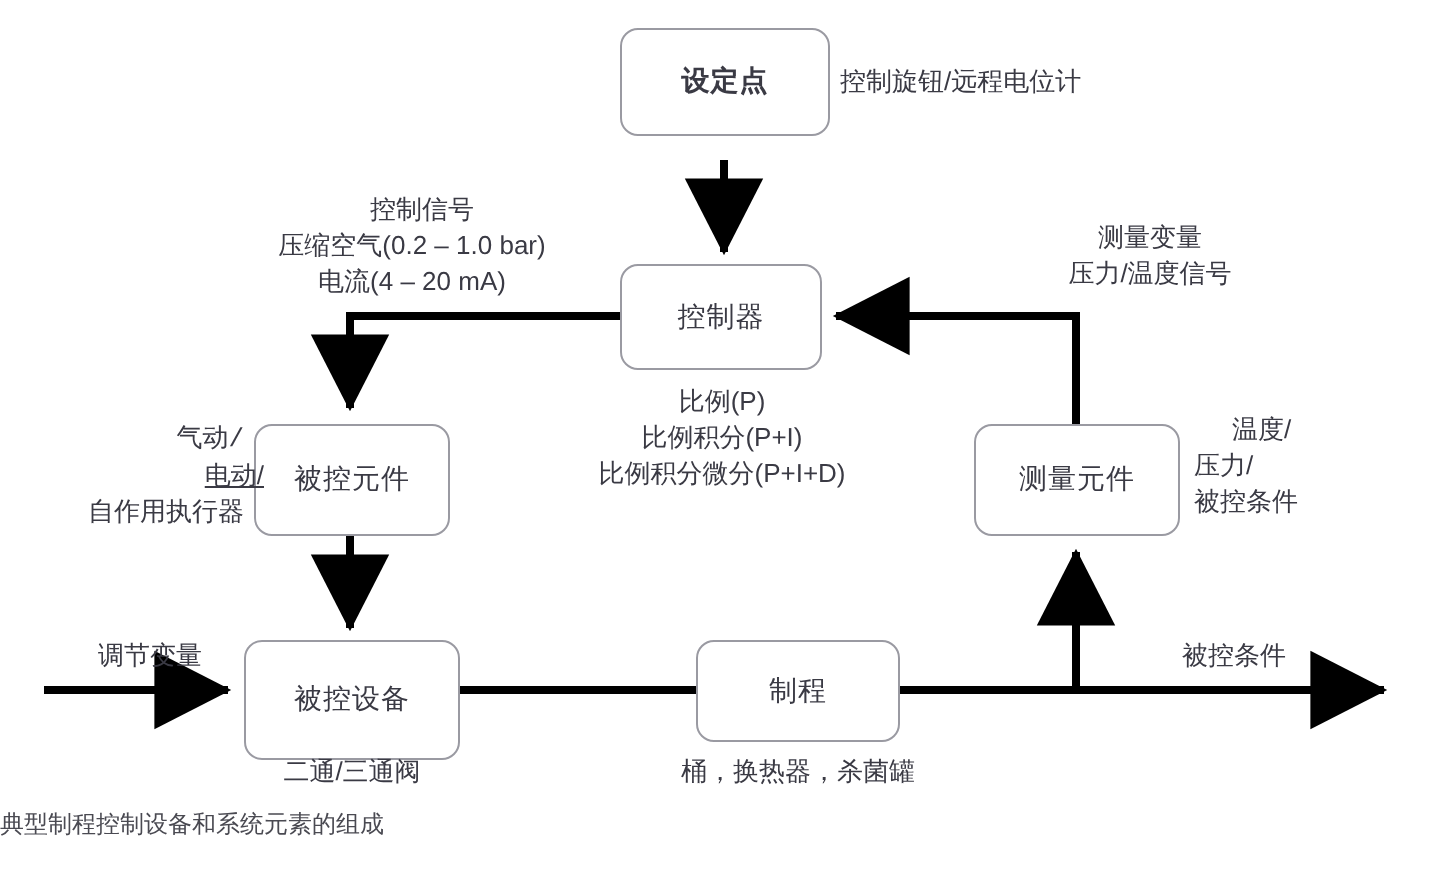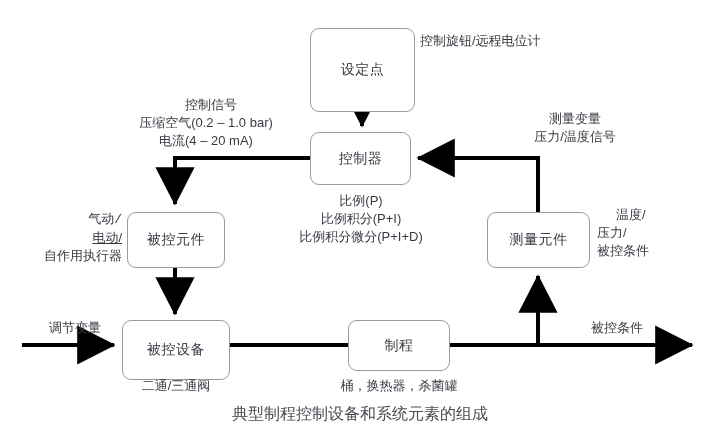--- a/index.html
+++ b/index.html
@@ -46,22 +46,21 @@
     color: #3a3a44;
     white-space: pre;
     z-index: 4;
   }
   .lbl.c { text-align: center; }
   .lbl.r { text-align: right; }
   .lbl.l { text-align: left; }
   .caption {
     position: absolute;
     width: 720px;
-    text-align: center;
-    font-size: 16px;
+    font-size: 12px;
     color: #4a4a52;
     z-index: 4;
   }
 </style>
 </head>
 <body>
 
 <div id="stage">
 
   <svg id="wires" viewBox="0 0 720 435">
@@ -76,21 +75,21 @@
       <path d="M310,158 L175,158 L175,204" marker-end="url(#ah)"></path>
       <path d="M175,268 L175,314" marker-end="url(#ah)"></path>
       <path d="M22,345 L114,345" marker-end="url(#ah)"></path>
       <path d="M230,345 L348,345"></path>
       <path d="M450,345 L692,345" marker-end="url(#ah)"></path>
       <path d="M538,345 L538,276" marker-end="url(#ah)"></path>
       <path d="M538,213 L538,158 L418,158" marker-end="url(#ah)"></path>
     </g>
   </svg>
 
-  <div class="node" style="left:310px; top:28px; width:105px; height:84px;">
+  <div class="node" style="left:310px; top:14px; width:105px; height:54px;font-weight:bold;">
     <span>设定点</span>
   </div>
 
   <div class="node" style="left:310px; top:132px; width:101px; height:53px;">
     <span>控制器</span>
   </div>
 
   <div class="node" style="left:127px; top:212px; width:98px; height:56px;">
     <span>被控元件</span>
   </div>
@@ -114,21 +113,21 @@
   <div class="lbl c" style="left:111px; top:132px; width:190px;text-align:center;">电流(4 – 20 mA)</div>
 
   <div class="lbl c" style="left:495px; top:110px; width:160px;">测量变量</div>
   <div class="lbl c" style="left:495px; top:128px; width:160px;">压力/温度信号</div>
 
   <div class="lbl c" style="left:281px; top:192px; width:160px;">比例(P)</div>
   <div class="lbl c" style="left:281px; top:210px; width:160px;">比例积分(P+I)</div>
   <div class="lbl c" style="left:281px; top:228px; width:160px;">比例积分微分(P+I+D)</div>
 
   <div class="lbl r" style="left:10px; top:211px; width:112px;font-family:Liberation Mono, monospace;">气动/</div>
-  <div class="lbl r" style="left:10px; top:229px; width:112px;text-decoration:underline;">电动/</div>
+  <div class="lbl r" style="left:20px; top:229px; width:112px;text-decoration:underline;">电动/</div>
   <div class="lbl r" style="left:10px; top:247px; width:112px;">自作用执行器</div>
 
   <div class="lbl l" style="left:616px; top:206px;">温度/</div>
   <div class="lbl l" style="left:597px; top:224px;">压力/</div>
   <div class="lbl l" style="left:597px; top:242px;">被控条件</div>
 
   <div class="lbl c" style="left:27px; top:319px; width:96px;">调节变量</div>
 
   <div class="lbl c" style="left:113px; top:377px; width:126px;">二通/三通阀</div>
 

